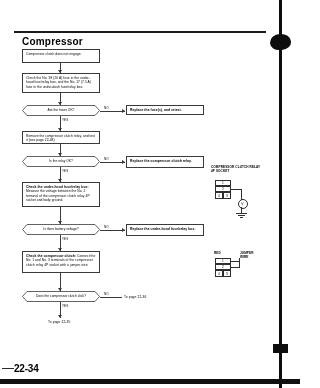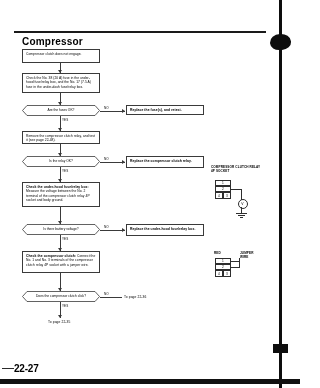--- a/index.html
+++ b/index.html
@@ -288,16 +288,16 @@
     <div class="sockcell" style="left:223px;top:270px;width:8px;height:7px;">
       <span>3</span>
     </div>
 
     <div class="wire" style="left:239.2px;top:258px;width:0.8px;height:9px;"></div>
     <div class="wire" style="left:231px;top:260.6px;width:9px;height:0.8px;"></div>
     <div class="wire" style="left:231px;top:266.6px;width:9px;height:0.8px;"></div>
   </div>
 
   <div class="footdash"></div>
-  <div class="footer">22-27</div>
+  <div class="footer">22-34</div>
   <div class="footbar"></div>
 
 </div>
 
 </body></html>

